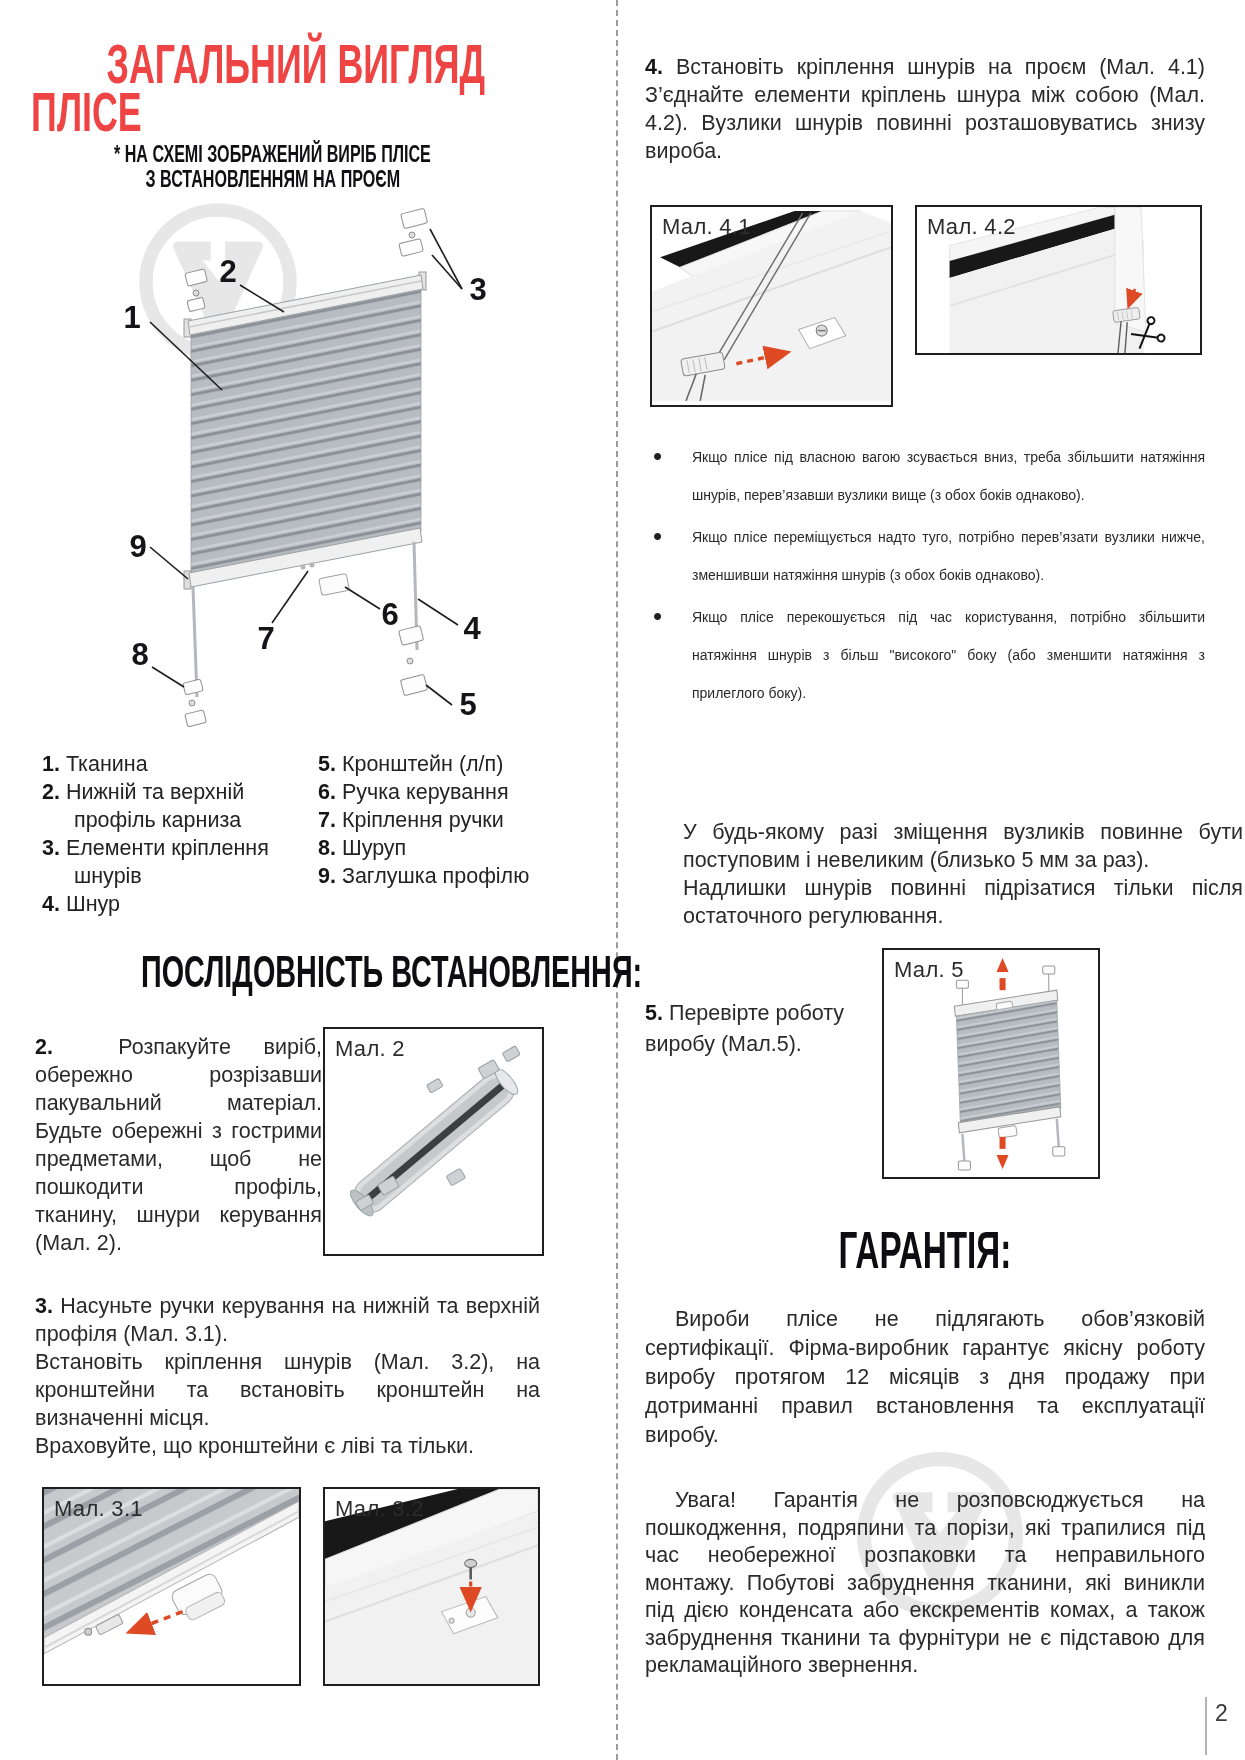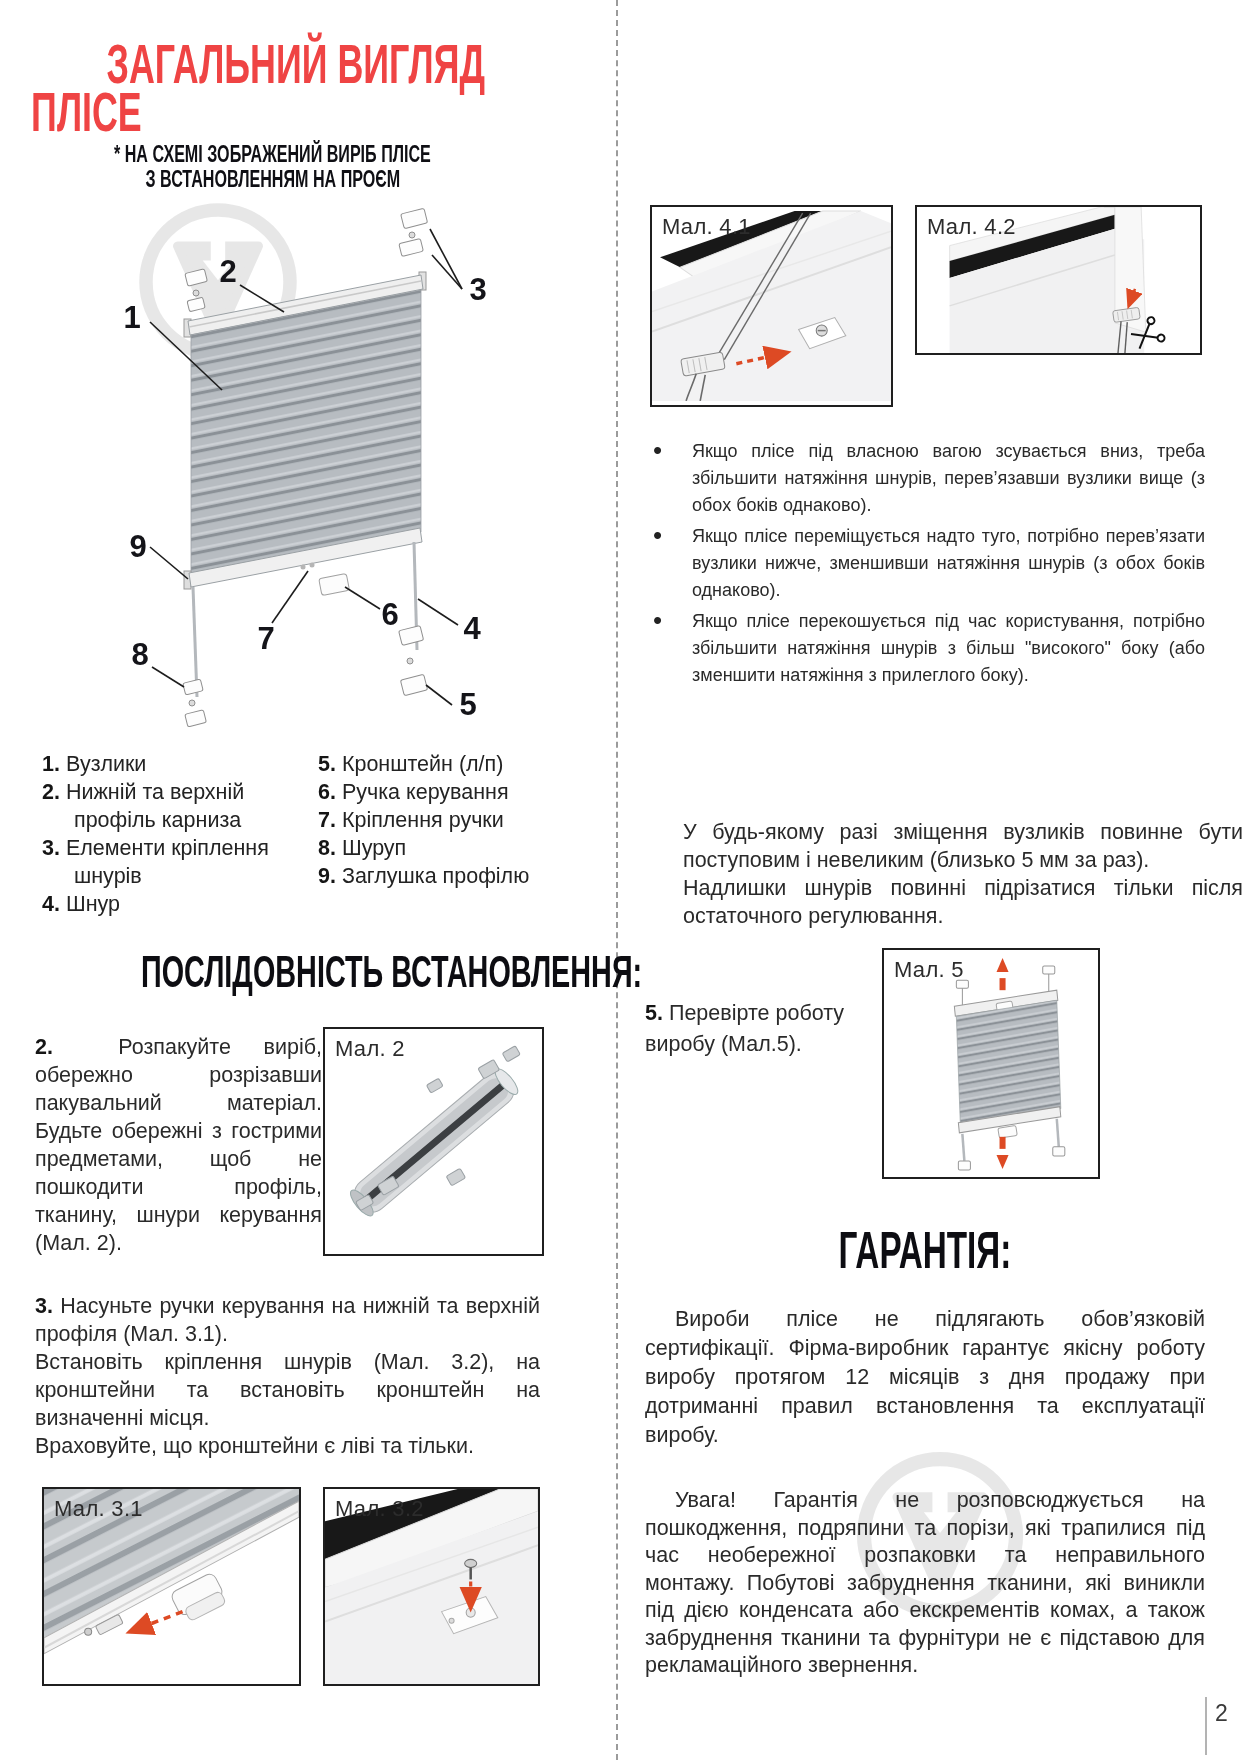--- a/index.html
+++ b/index.html
@@ -17,21 +17,21 @@
   .war-head{position:absolute;left:645px;top:1220px;width:560px;text-align:center;font-weight:700;
             font-size:52px;color:#0d0d12;}
   .body-txt{font-size:21.5px;line-height:28px;color:#2a2a2a;}
   .jtext{text-align:justify;text-justify:inter-word;}
   .bnum{font-weight:700;color:#151515;}
   .figbox{position:absolute;border:2.5px solid #1f1f1f;background:#fff;box-sizing:border-box;}
   .figlabel{position:absolute;top:7px;left:10px;font-size:22px;color:#2c2c2c;letter-spacing:.3px;z-index:3;}
   .figsvg{position:absolute;left:0;top:0;width:100%;height:100%;}
   .leg{position:absolute;top:750px;font-size:21.5px;line-height:28px;color:#232323;}
   .leg .li{padding-left:32px;text-indent:-32px;}
-  .blist{position:absolute;left:645px;top:438px;width:560px;font-size:18px;line-height:27px;}
+  .blist{position:absolute;left:645px;top:438px;width:560px;font-size:14px;line-height:38px;}
   .bi{position:relative;padding-left:47px;text-align:justify;margin-bottom:4px;color:#2a2a2a;}
   .bi::before{content:"\2022";position:absolute;left:8px;top:-1px;font-size:26px;color:#222;}
   .divider{position:absolute;left:616px;top:0;height:1760px;width:0;border-left:2.5px dashed #9b9b9b;}
   .watermark{position:absolute;opacity:.6;z-index:0;}
   .overtext{position:relative;z-index:2;}
   .pnum-line{position:absolute;left:1205px;top:1697px;height:58px;width:0;border-left:2.5px solid #b3b3b3;}
   .pnum{position:absolute;left:1215px;top:1700px;font-size:23px;color:#3a3a3a;}
   .dlabel{font-weight:700;font-size:31px;fill:#141419;font-family:"Liberation Sans",sans-serif;}
   .leader{stroke:#1d1d1d;stroke-width:1.6;}
 </style>
@@ -123,21 +123,21 @@
     <text class="dlabel" x="478" y="115" text-anchor="middle">3</text>
     <text class="dlabel" x="138" y="372" text-anchor="middle">9</text>
     <text class="dlabel" x="266" y="464" text-anchor="middle">7</text>
     <text class="dlabel" x="390" y="440" text-anchor="middle">6</text>
     <text class="dlabel" x="472" y="454" text-anchor="middle">4</text>
     <text class="dlabel" x="140" y="480" text-anchor="middle">8</text>
     <text class="dlabel" x="468" y="530" text-anchor="middle">5</text>
   </svg>
 
   <div class="leg" style="left:42px;width:270px;">
-    <div class="li"><span class="bnum">1.</span> <span>Вузлики</span></div>
+    <div class="li"><span class="bnum">1.</span> <span>Тканина</span></div>
     <div class="li"><span class="bnum">2.</span> <span>Нижній та верхній профіль карниза</span></div>
     <div class="li"><span class="bnum">3.</span> <span>Елементи кріплення шнурів</span></div>
     <div class="li"><span class="bnum">4.</span> <span>Шнур</span></div>
   </div>
   <div class="leg" style="left:318px;width:225px;">
     <div class="li"><span class="bnum">5.</span> <span>Кронштейн (л/п)</span></div>
     <div class="li"><span class="bnum">6.</span> <span>Ручка керування</span></div>
     <div class="li"><span class="bnum">7.</span> <span>Кріплення ручки</span></div>
     <div class="li"><span class="bnum">8.</span> <span>Шуруп</span></div>
     <div class="li"><span class="bnum">9.</span> <span>Заглушка профілю</span></div>
@@ -213,20 +213,23 @@
       <line x1="0" y1="112" x2="212" y2="38" stroke="#e6e6e6" stroke-width="1.5"></line>
       <polygon points="116,122 160,107 172,128 128,144" fill="#fdfdfd" stroke="#b5b5b5"></polygon>
       <circle cx="145" cy="123" r="4.5" fill="#e8e8e8" stroke="#a0a0a0"></circle>
       <circle cx="126" cy="131" r="2.5" fill="#dcdcdc" stroke="#aaa"></circle>
       <ellipse cx="145" cy="74" rx="6" ry="4" fill="#d0d0d0" stroke="#6f6f6f"></ellipse>
       <line x1="145" y1="78" x2="145" y2="90" stroke="#555" stroke-width="2.5"></line>
       <line x1="145" y1="92" x2="145" y2="118" stroke="#dd4a24" stroke-width="3.2" stroke-dasharray="5 5" marker-end="url(#arrow-red)"></line>
     </svg>
   </div>
 
+  <div class="body-txt jtext" style="position:absolute;left:645px;top:53px;width:560px;">
+    <span class="bnum">4.</span> <span>Встановіть кріплення шнурів на проєм (Мал. 4.1) З’єднайте елементи кріплень шнура між собою (Мал. 4.2). Вузлики шнурів повинні розташовуватись знизу вироба.</span>
+  </div>
 
   <div class="figbox" style="left:650px;top:205px;width:243px;height:202px;">
     <span class="figlabel">Мал. 4.1</span>
     <svg class="figsvg" viewBox="0 0 238 189">
       <polygon points="8,46 142,0 170,0 28,56" fill="#181818"></polygon>
       <polygon points="28,56 170,0 208,0 48,70" fill="#f7f7f7" stroke="#ddd"></polygon>
       <polygon points="0,80 208,0 238,12 238,189 0,189" fill="#f2f2f3"></polygon>
       <line x1="0" y1="120" x2="238" y2="36" stroke="#dedede" stroke-width="2"></line>
       <line x1="0" y1="100" x2="238" y2="20" stroke="#e8e8e8" stroke-width="1.5"></line>
       <path d="M150,2 L64,146" stroke="#6a6a6a" stroke-width="1.4" fill="none"></path>

